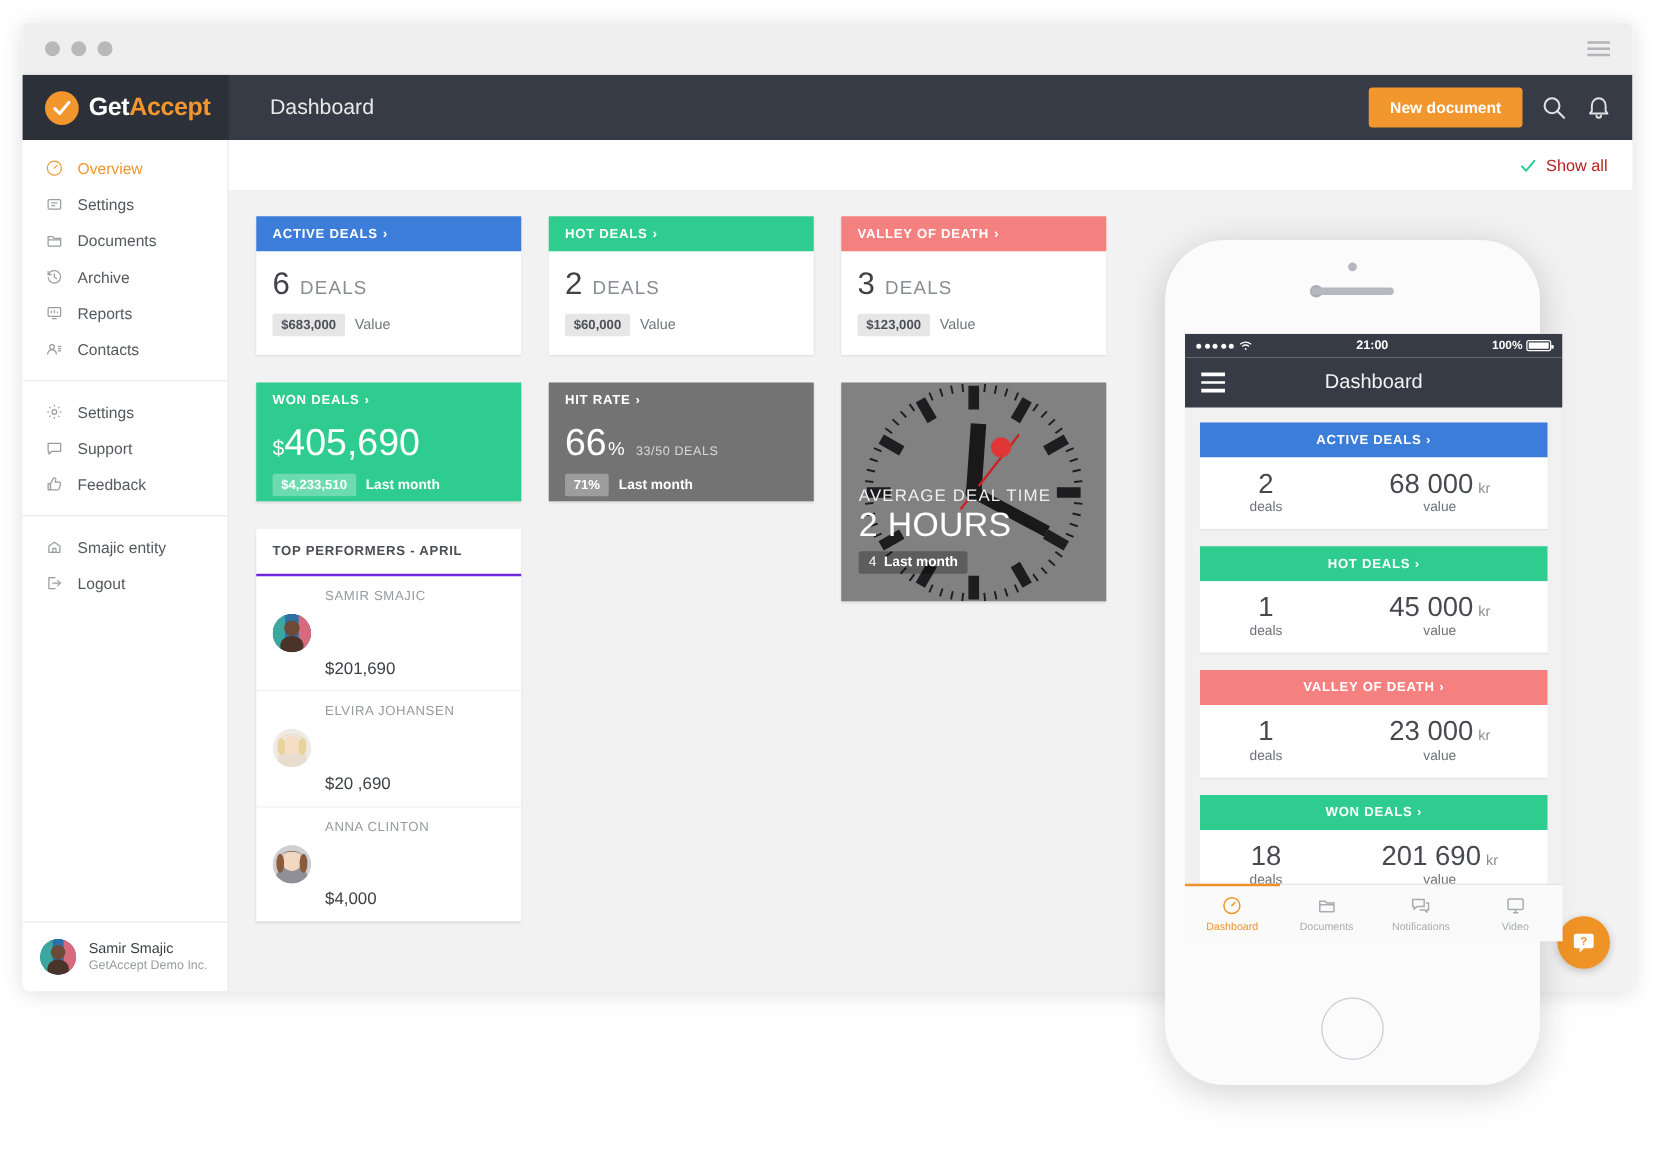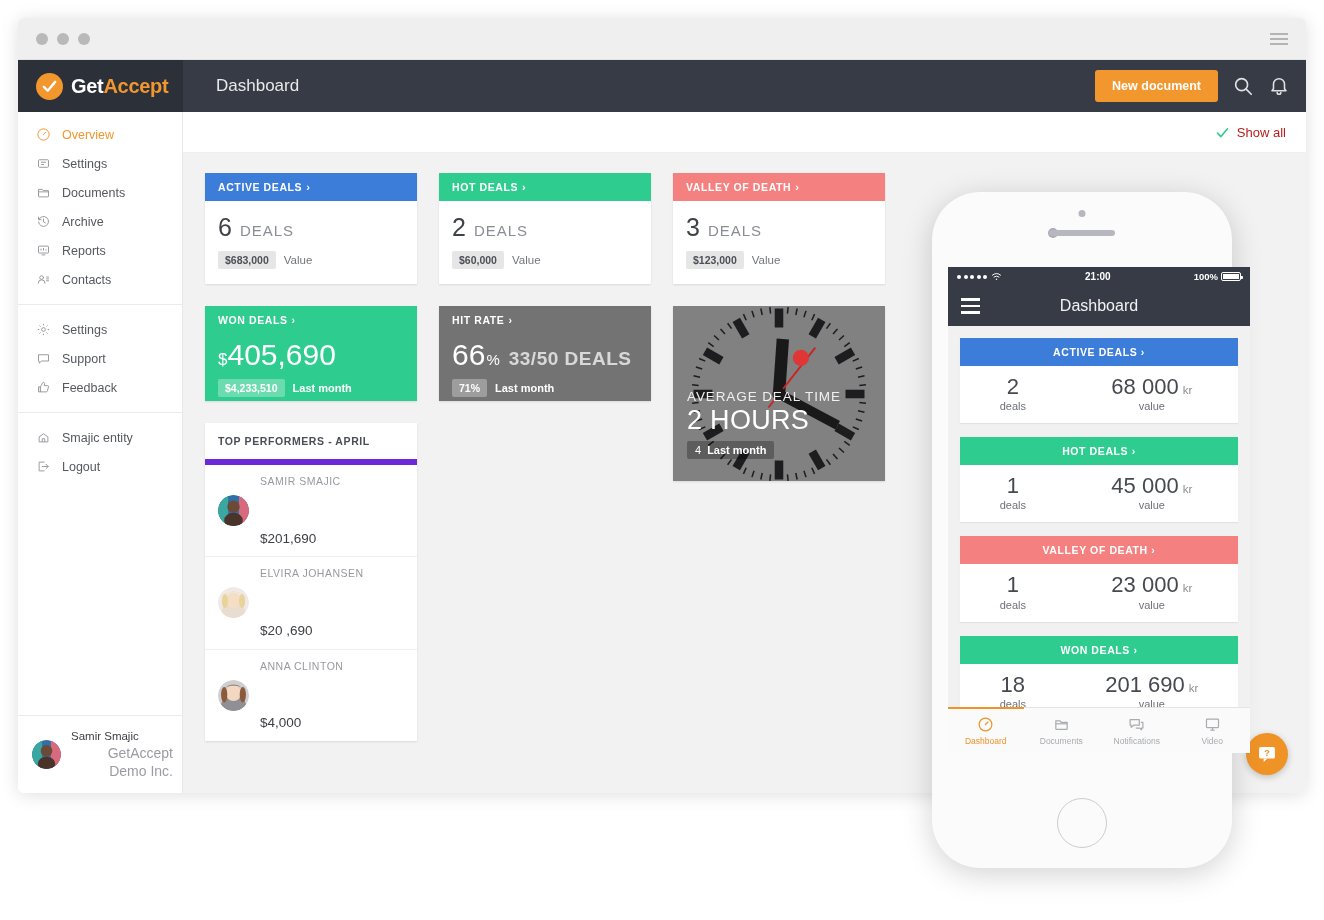--- a/index.html
+++ b/index.html
@@ -99,21 +99,21 @@
     border-top: 1px solid #ebebec;
     display: flex; align-items: center; gap: 10px;
     padding: 13px 10px 13px 14px;
   }
   .avatar {
     width: 29px; height: 29px; border-radius: 50%;
     flex: 0 0 29px; background-size: cover; background-position: center;
     overflow: hidden; position: relative;
   }
   #user-name { font-size: 11.5px; color: #3b3e44; line-height: 1.3; }
-  #user-company { font-size: 14px; color: #9a9ca1; line-height: 1.3; text-align: right; }
+  #user-company { font-size: 10px; color: #9a9ca1; line-height: 1.3; }
 
   
   #main {
     flex: 1; background: #f2f2f2; position: relative; overflow: hidden;
   }
   #showall-bar {
     height: 41px; background: #ffffff;
     display: flex; align-items: center; justify-content: flex-end;
     padding-right: 20px; gap: 7px;
     border-bottom: 1px solid #eeeeef;
@@ -163,22 +163,22 @@
     display: flex; align-items: center; gap: 4px; cursor: pointer;
   }
   .big-body { padding: 6px 13px 0; }
   .big-value {
     color: #ffffff; font-weight: 300; font-size: 30px; line-height: 1;
     display: flex; align-items: baseline;
   }
   .big-value .cur { font-size: 17px; font-weight: 400; }
   .big-value .pct { font-size: 15px; font-weight: 400; margin-left: 1px; }
   .big-value .extra {
-    font-size: 19px; margin-left: 9px; letter-spacing: 0.5px;
-    color: rgba(255,255,255,0.72); font-weight: 700;
+    font-size: 10px; margin-left: 9px; letter-spacing: 0.5px;
+    color: rgba(255,255,255,0.72); font-weight: 400;
   }
   .big-sub { margin-top: 9px; display: flex; align-items: center; gap: 8px; }
   .chip-light {
     font-size: 10.5px; font-weight: bold; padding: 3px 7px; border-radius: 2px;
     color: #ffffff;
   }
   .big-sub-label { font-size: 11px; color: #ffffff; font-weight: bold; }
 
   
   #clock-card {
@@ -207,21 +207,21 @@
 
   
   #top-performers {
     width: 212px; background: #ffffff;
     box-shadow: 0 1px 2px rgba(0,0,0,0.10);
     margin-top: 22px;
   }
   #tp-title {
     padding: 12px 13px; font-size: 10.5px; font-weight: bold;
     color: #4b4e54; letter-spacing: 0.6px;
-    border-bottom: 6px solid #6d28d9;
+    border-bottom: 2px solid #6d28d9;
   }
   .tp-row {
     display: flex; align-items: center; gap: 11px;
     padding: 9px 13px; border-bottom: 1px solid #f0f0f1; cursor: pointer;
   }
   .tp-row:last-child { border-bottom: none; }
   .tp-av { width: 31px; height: 31px; border-radius: 50%; flex: 0 0 31px; overflow:hidden; }
   .tp-name { font-size: 10.5px; color: #97999e; letter-spacing: 0.5px; line-height: 1.5; }
   .tp-amount { font-size: 13.5px; color: #3d4045; line-height: 1.3; margin-top: 40px; }
 

